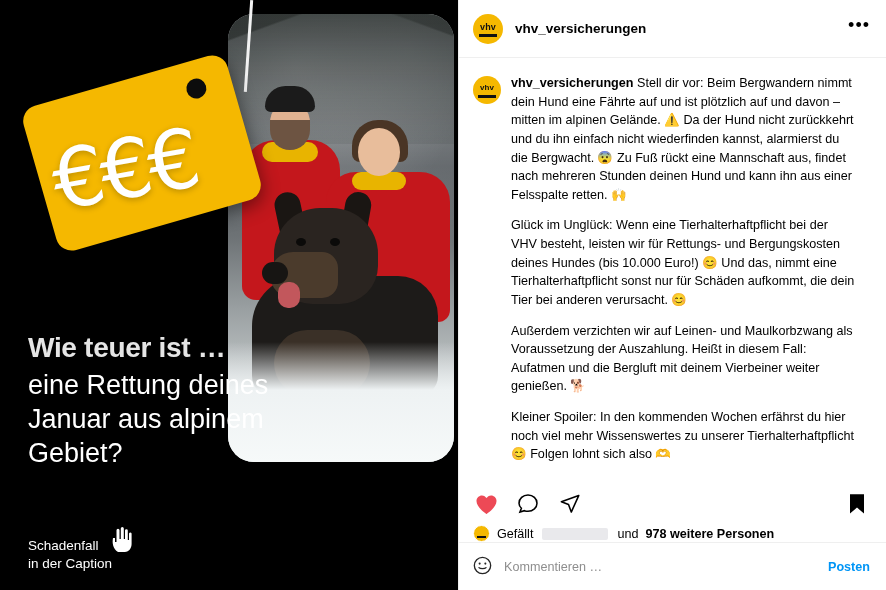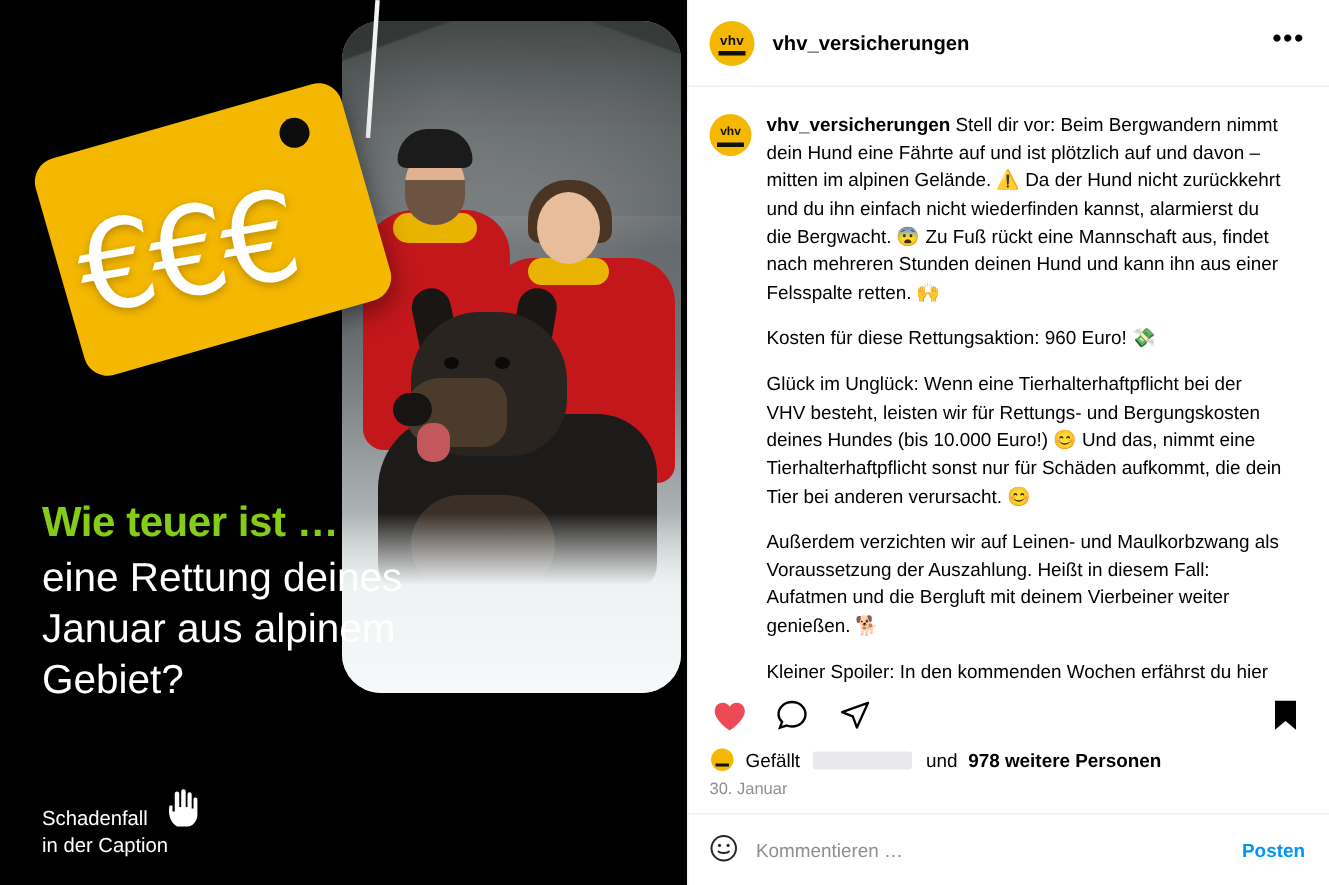--- a/index.html
+++ b/index.html
@@ -116,21 +116,21 @@
     letter-spacing: -4px;
     font-weight: 400;
     text-shadow: 0 2px 6px rgba(0,0,0,.25);
     transform: rotate(-10deg);
     font-family: "DejaVu Sans", sans-serif;
   }
 
   .headline-yellow {
     position: absolute;
     left: 28px; top: 332px;
-    color: #84cc16;
+    color: #e5e5e5;
     font-size: 28px;
     font-weight: bold;
     letter-spacing: -0.3px;
   }
   .headline-white {
     position: absolute;
     left: 28px; top: 368px;
     color: #ffffff;
     font-size: 27px;
     line-height: 1.26;
@@ -396,21 +396,20 @@
     </div>
 
     <div class="post-body">
       <div class="caption-row">
         <div class="caption-avatar">
           <div class="vhv">vhv</div>
           <div class="bar"></div>
         </div>
         <div class="caption-text">
           <p><span class="uname">vhv_versicherungen</span> <span>Stell dir vor: Beim Bergwandern nimmt dein Hund eine Fährte auf und ist plötzlich auf und davon – mitten im alpinen Gelände. ⚠️ Da der Hund nicht zurückkehrt und du ihn einfach nicht wiederfinden kannst, alarmierst du die Bergwacht. 😨 Zu Fuß rückt eine Mannschaft aus, findet nach mehreren Stunden deinen Hund und kann ihn aus einer Felsspalte retten. 🙌</span></p>
-          <p>Kosten für diese Rettungsaktion: 960 Euro! 💸</p>
           <p>Glück im Unglück: Wenn eine Tierhalterhaftpflicht bei der VHV besteht, leisten wir für Rettungs- und Bergungskosten deines Hundes (bis 10.000 Euro!) 😊 Und das, nimmt eine Tierhalterhaftpflicht sonst nur für Schäden aufkommt, die dein Tier bei anderen verursacht. 😊</p>
           <p>Außerdem verzichten wir auf Leinen- und Maulkorbzwang als Voraussetzung der Auszahlung. Heißt in diesem Fall: Aufatmen und die Bergluft mit deinem Vierbeiner weiter genießen. 🐕</p>
           <p>Kleiner Spoiler: In den kommenden Wochen erfährst du hier noch viel mehr Wissenswertes zu unserer Tierhalterhaftpflicht 😊 Folgen lohnt sich also 🫶</p>
 
         </div>
       </div>
     </div>
 
     <div class="action-bar">
       <div class="icon-btn">
@@ -439,21 +438,20 @@
     <div class="likes-row">
       <div class="like-avatar">
         <div class="bar"></div>
       </div>
       <span>Gefällt</span>
       <span class="redacted"></span>
       <span>und</span>
       <span class="bold">978 weitere Personen</span>
     </div>
 
-    <div class="date-row">30. Januar</div>
 
     <div class="comment-bar">
       <div class="emoji-btn">
         <svg width="19" height="19" viewBox="0 0 20 20" aria-hidden="true">
           <circle cx="10" cy="10" r="8.6" fill="none" stroke="#262626" stroke-width="1.4"></circle>
           <circle cx="7" cy="8" r="1.1" fill="#262626"></circle>
           <circle cx="13" cy="8" r="1.1" fill="#262626"></circle>
           <path d="M6.3 12.2 C7.4 13.7 12.6 13.7 13.7 12.2" fill="none" stroke="#262626" stroke-width="1.3" stroke-linecap="round"></path>
         </svg>
       </div>

